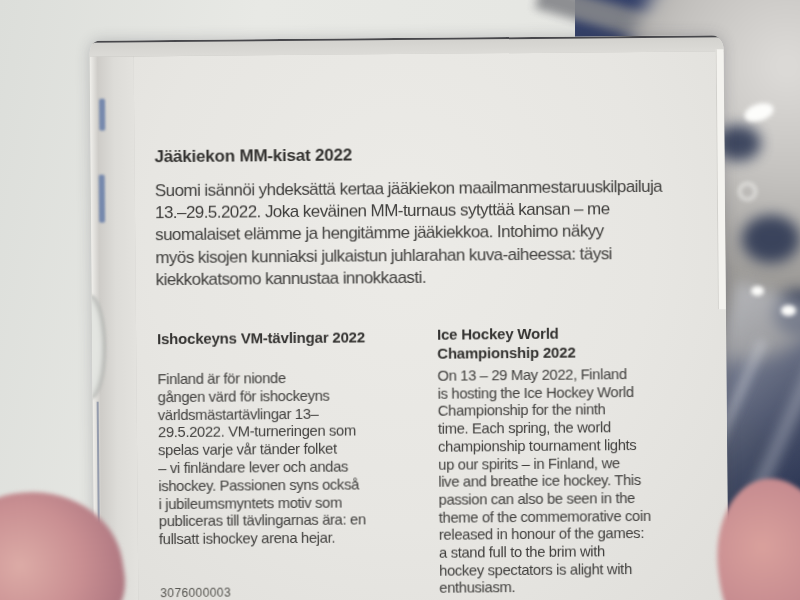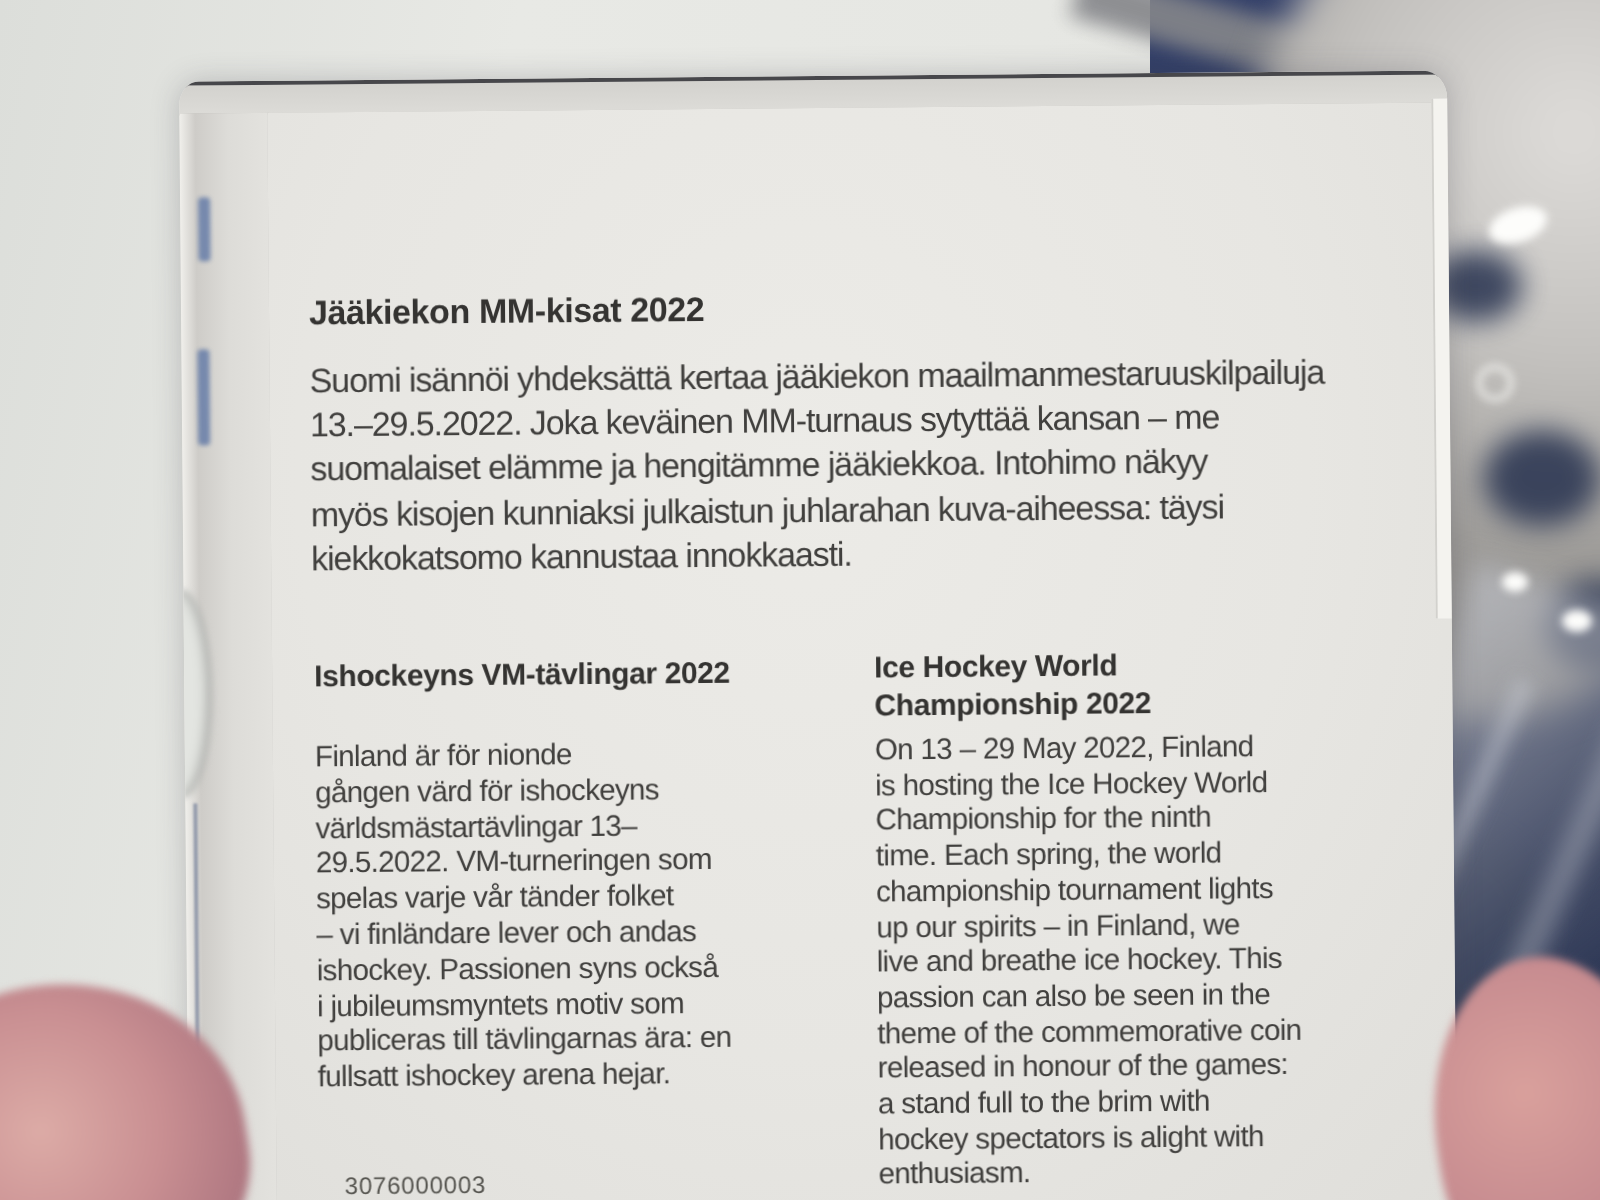--- a/index.html
+++ b/index.html
@@ -83,21 +83,21 @@
     position:absolute;left:44px;top:16px;right:0;bottom:0;
     background:radial-gradient(ellipse at 45% 32%,#ecebe7 0%,#e7e6e2 55%,#dfdeda 100%);
   }
   .face-text{position:absolute;color:#403f3d;filter:blur(.3px);}
   .h-fi{left:20px;top:91px;font-size:17px;font-weight:bold;color:#343331;letter-spacing:-.2px;}
   .p-fi{left:20px;top:124px;font-size:17px;line-height:22.2px;letter-spacing:-.55px;white-space:pre-line;}
   .h-sv{left:21px;top:274px;font-size:15px;font-weight:bold;color:#343331;letter-spacing:-.2px;}
   .h-en{left:301px;top:272px;font-size:15px;font-weight:bold;color:#343331;line-height:18.5px;letter-spacing:-.2px;white-space:pre-line;}
   .p-sv{left:21px;top:315px;font-size:14.8px;line-height:17.8px;letter-spacing:-.35px;white-space:pre-line;}
   .p-en{left:301px;top:314px;font-size:14.8px;line-height:17.7px;letter-spacing:-.35px;white-space:pre-line;}
-  .code{left:22px;top:530px;font-size:12px;color:#55544f;letter-spacing:.4px;margin-left:12px;}
+  .code{left:22px;top:530px;font-size:12px;color:#55544f;letter-spacing:.4px;}
   
   .thumb{
     position:absolute;left:-62px;top:492px;width:185px;height:160px;
     border-radius:48% 52% 40% 40%;
     background:radial-gradient(circle at 45% 45%,#dcaba6 0%,#c98f92 45%,#b27a83 75%,#9c6a75 100%);
     transform:rotate(-9deg);filter:blur(2px);
   }
   .fingertip{
     position:absolute;left:718px;top:478px;width:118px;height:175px;
     border-radius:50% 50% 45% 45%;

